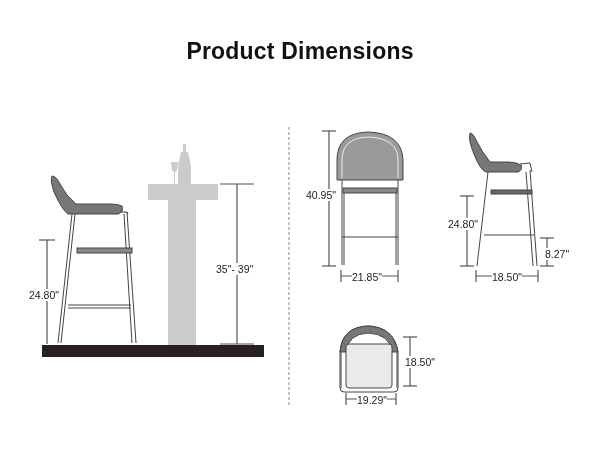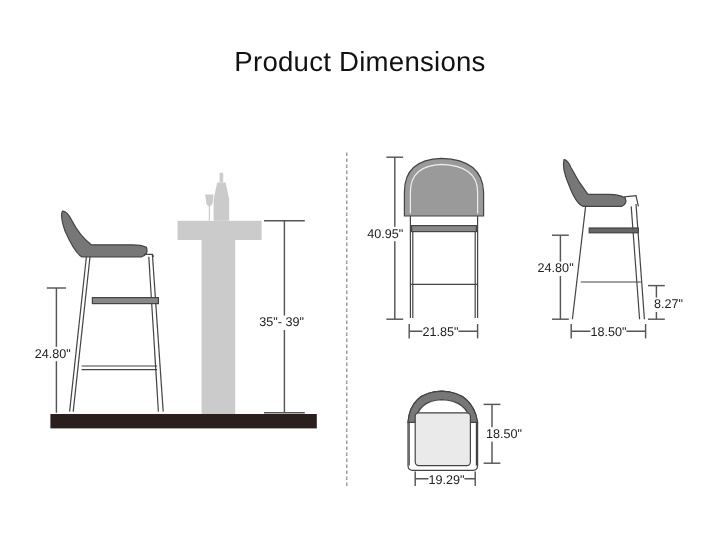--- a/index.html
+++ b/index.html
@@ -1,19 +1,19 @@
 <!DOCTYPE html>
 <html><head>
 <meta charset="utf-8">
 <style>
   html, body { margin: 0; padding: 0; background: #ffffff; }
   body { width: 600px; height: 450px; position: relative; overflow: hidden;
          font-family: "Liberation Sans", sans-serif; }
   .title { position: absolute; left: 0; width: 600px; top: 38px; text-align: center;
-           font-size: 23px; font-weight: normal; color: #111; letter-spacing: 0.2px; }
+           font-size: 23px; font-weight: bold; color: #111; letter-spacing: 0.2px; }
   svg.art { position: absolute; left: 0; top: 0; }
   .lbl { position: absolute; font-size: 10.5px; color: #222; background: #fff;
          line-height: 12px; white-space: nowrap; }
 </style>
 </head>
 <body>
 
 <div class="title">Product Dimensions</div>
 
 <svg class="art" width="600" height="450" viewBox="0 0 600 450">

